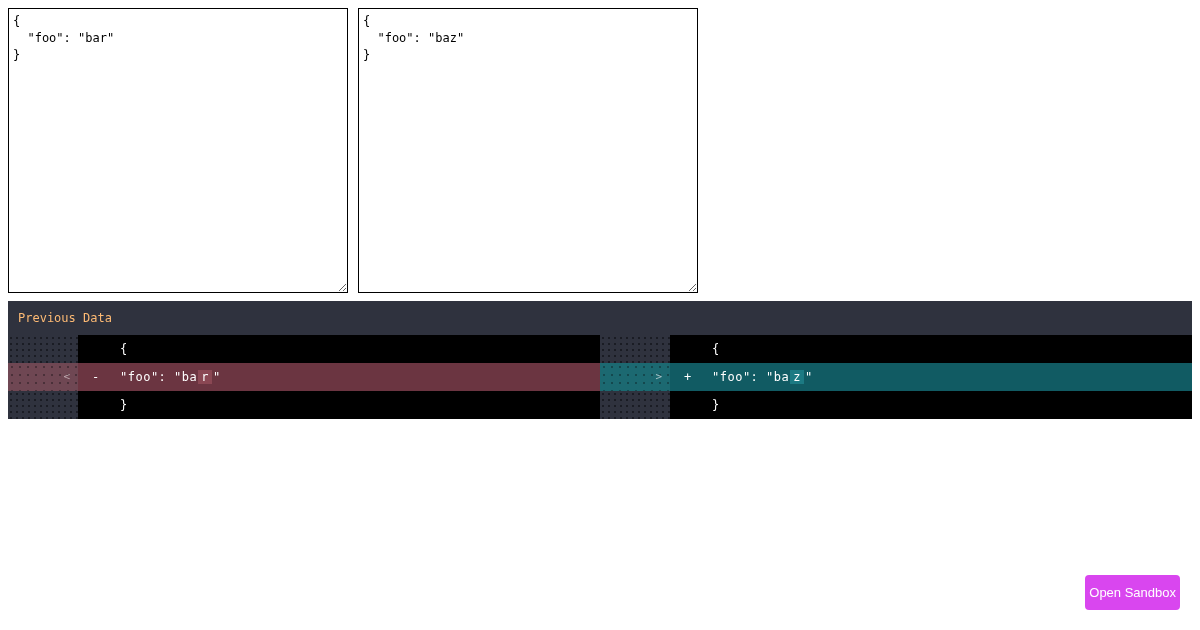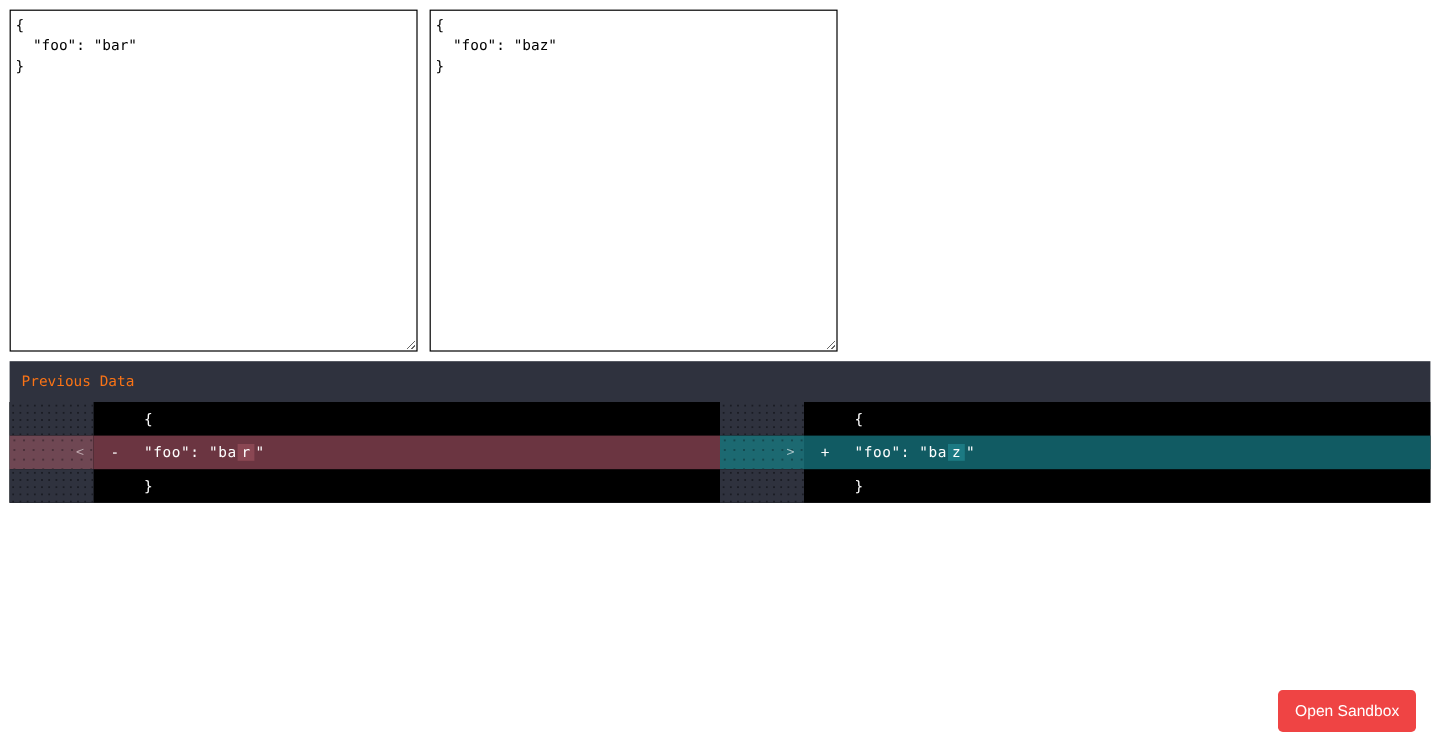--- a/index.html
+++ b/index.html
@@ -31,21 +31,21 @@
       line-height: 1.4;
     }
     .diff-container {
       background: #2f323e;
       margin: 0 8px;
       padding: 0;
     }
     .diff-headers {
       display: flex;
       padding: 10px 10px 10px 10px;
-      color: #f97316;
+      color: #fdba74;
       font-family: monospace;
       font-size: 12px;
     }
     .diff-header-left {
       width: 50%;
       padding-left: 0px;
     }
     .diff-header-right {
       width: 50%;
       padding-left: 4px;
@@ -119,24 +119,24 @@
     }
     .highlight-char-green {
       background-color: #1c7a83;
       padding: 0 3px;
       margin: 0 1px;
     }
     .sandbox-btn {
       position: absolute;
       bottom: 20px;
       right: 20px;
-      background: #ef4444;
+      background: #d946ef;
       color: #fff;
       border: none;
-      padding: 10px 14px;
+      padding: 10px 4px;
       font-size: 13px;
       border-radius: 4px;
       cursor: pointer;
     }
   </style>
 </head>
 <body>
 
 <div class="textareas">
   <textarea class="textarea" style="">{

